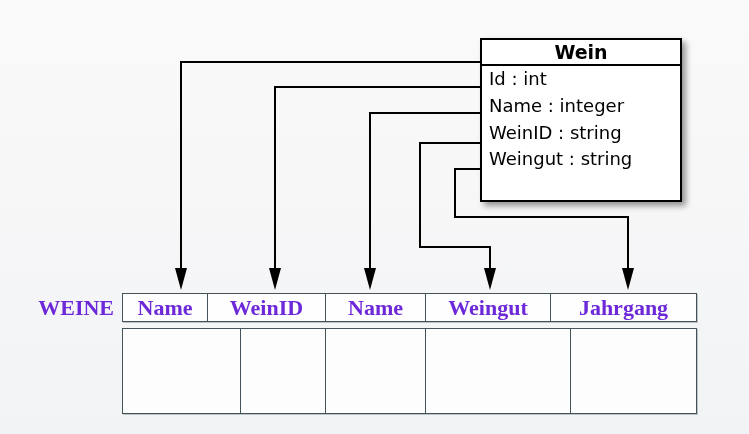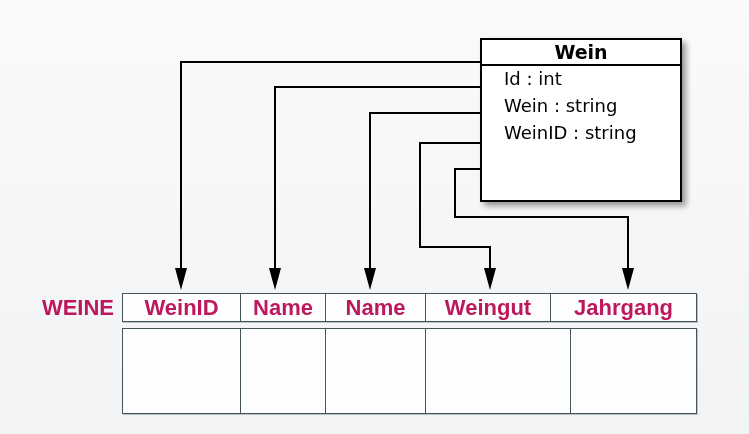--- a/index.html
+++ b/index.html
@@ -22,28 +22,28 @@
     box-sizing:border-box;border:2px solid #000;background:#fff;
     box-shadow:4px 4px 6px rgba(0,0,0,0.40);
     z-index:2;
     margin-top:16px;
   }
   .class-title{
     height:24px;line-height:24px;border-bottom:2px solid #000;
     text-align:center;font-weight:bold;font-size:19px;color:#000;
     font-family:"DejaVu Sans",sans-serif;
   }
-  .class-attrs{padding-left:22px;}
+  .class-attrs{padding-left:7px;}
   .class-attr{
     height:26.8px;line-height:26.8px;font-size:18px;color:#000;
     white-space:nowrap;font-family:"DejaVu Sans",sans-serif;
   }
 
   
-  .mono{font-family:Liberation Sans, sans-serif;font-weight:bold;color:#be185d;}
+  .mono{font-family:Liberation Serif, serif;font-weight:bold;color:#6d28d9;}
   .table-label{
     position:absolute;left:34px;top:293px;width:80px;height:29px;line-height:29px;
     text-align:right;font-size:22px;z-index:2;
   }
   .header-row{
     position:absolute;left:122px;top:293px;width:575px;height:29px;
     box-sizing:border-box;border:1px solid #42545a;background:#fefefe;
     display:flex;z-index:2;
     box-shadow:1px 1px 0 rgba(120,130,135,0.45);
   }
@@ -77,30 +77,31 @@
     <polygon points="269,268 281,268 275,290"></polygon>
     <polygon points="364,268 376,268 370,290"></polygon>
     <polygon points="484,268 496,268 490,290"></polygon>
     <polygon points="622,268 634,268 628,290"></polygon>
   </svg>
 
   <div class="class-box">
     <div class="class-title">Wein</div>
     <div class="class-attrs">
       <div class="class-attr">Id : int</div>
-      <div class="class-attr">Wein : string</div>
+      <div class="class-attr">Name : integer</div>
       <div class="class-attr">WeinID : string</div>
+      <div class="class-attr">Weingut : string</div>
     </div>
   </div>
 
   <div class="table-label mono">WEINE</div>
 
   <div class="header-row">
+    <div class="header-cell mono w1">Name</div>
     <div class="header-cell mono w0">WeinID</div>
-    <div class="header-cell mono w1">Name</div>
     <div class="header-cell mono w2">Name</div>
     <div class="header-cell mono w4">Weingut</div>
     <div class="header-cell mono w3">Jahrgang</div>
   </div>
 
   <div class="body-row">
     <div class="body-cell w0"></div>
     <div class="body-cell w1"></div>
     <div class="body-cell w2"></div>
     <div class="body-cell w3"></div>

